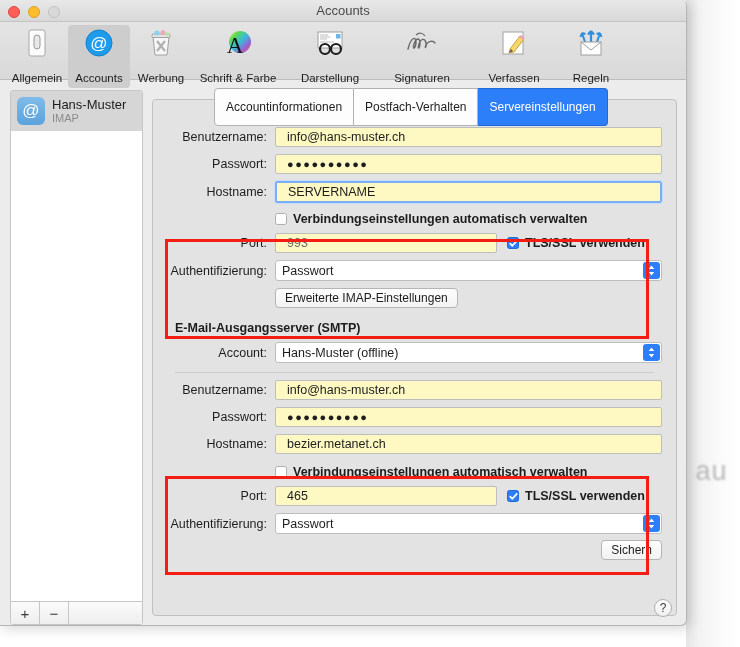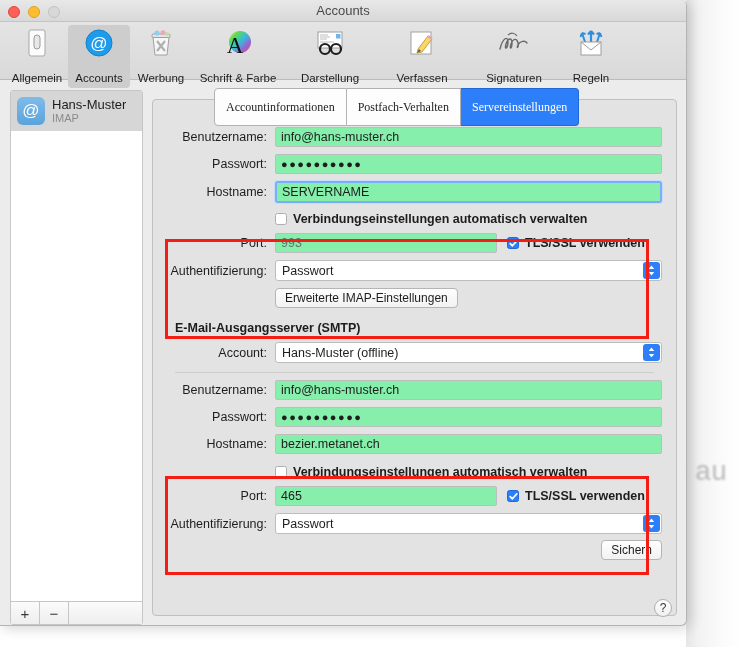--- a/index.html
+++ b/index.html
@@ -97,44 +97,44 @@
   }
 
   
   .pane { flex: 1; margin-left: 9px; position: relative; }
   .tabs {
     position: absolute; left: 62px; top: -2px; display: flex; z-index: 3;
   }
   .tab {
     height: 21px; padding: 18px 11px; font-size: 12px; color: #1d1d1d;
     background: #fdfdfd; border: 1px solid #b2b2b2;
-    display: flex; align-items: center; white-space: nowrap; font-family: Liberation Serif, serif;
+    display: flex; align-items: center; white-space: nowrap;
   }
   .tab:first-child { border-radius: 4px 0 0 4px; }
   .tab:last-child { border-radius: 0 4px 4px 0; }
   .tab + .tab { border-left: none; }
   .tab.active { background: #2d7ff9; color: #fff; border-color: #2069d8; }
 
   .box {
     position: absolute; left: 0; right: 0; top: 9px; bottom: 9px;
     background: #e3e3e3; border: 1px solid #c0c0c0; border-radius: 4px;
   }
   .content { position: absolute; inset: 0; padding: 20px 14px 0 14px; }
 
   .sect-title { font-size: 12.5px; font-weight: bold; color: #1d1d1d; margin-left: 8px; }
 
   .row { display: flex; align-items: center; margin-top: 7px; }
   .lbl {
     width: 108px; text-align: right; padding-right: 8px;
     font-size: 12.5px; color: #1d1d1d; flex: 0 0 auto;
   }
   .fld {
-    flex: 1; height: 20px; background: #86efac; border: 1px solid #bdbdbd;
+    flex: 1; height: 20px; background: #fef9c3; border: 1px solid #bdbdbd;
     border-radius: 2px; font-size: 12.5px; color: #1d1d1d;
-    padding: 0 5px; display: flex; align-items: center; min-width: 0;
+    padding: 0 11px; display: flex; align-items: center; min-width: 0;
   }
   .fld.focused {
     border: 2px solid #7aaef5; outline: 1px solid #c8ddfb; height: 22px;
   }
   .fld.pwd { letter-spacing: 1.5px; font-size: 11px; }
   .fld.narrow { flex: 0 0 222px; }
   .fld.gray-text { color: #6b6b6b; }
 
   .popup {
     flex: 1; height: 21px; background: #fff; border: 1px solid #bdbdbd;
@@ -273,38 +273,38 @@
             <circle cx="11" cy="20" r="5" fill="none" stroke="#1d1d1d" stroke-width="2.2"></circle>
             <circle cx="22" cy="20" r="5" fill="none" stroke="#1d1d1d" stroke-width="2.2"></circle>
             <line x1="16" y1="19" x2="17" y2="19" stroke="#1d1d1d" stroke-width="2.2"></line>
           </svg>
         </div>
         <div class="tb-lbl">Darstellung</div>
       </div>
 
       <div class="tb-item wide">
         <div class="tb-ico">
+          <svg width="34" height="28" viewBox="0 0 34 28">
+            <path d="M3 20 C6 8, 11 7, 11 13 C11 19, 7 22, 9 15 C11 9, 15 8, 15 14 C15 20, 12 21, 14 15 C16 9, 20 9, 21 14 C22 19, 19 20, 21 16 C23 12, 28 11, 30 14" fill="none" stroke="#6a6a6a" stroke-width="1.4" stroke-linecap="round"></path>
+            <path d="M11 6 C14 3, 18 4, 20 7" fill="none" stroke="#6a6a6a" stroke-width="1.2"></path>
+          </svg>
+        </div>
+        <div class="tb-lbl">Signaturen</div>
+      </div>
+
+      <div class="tb-item wide">
+        <div class="tb-ico">
           <svg width="28" height="28" viewBox="0 0 28 28">
             <rect x="3" y="3" width="20" height="22" fill="#ffffff" stroke="#a2a2a2"></rect>
             <path d="M10 20 L20 7 L24 10 L14 23 L9 24 Z" fill="#f5d76e" stroke="#c9a22e"></path>
             <path d="M20 7 L24 10" stroke="#e8a0b8" stroke-width="2.5"></path>
             <path d="M9 24 L11 20 L13 22 Z" fill="#5a5a5a"></path>
           </svg>
         </div>
         <div class="tb-lbl">Verfassen</div>
-      </div>
-
-      <div class="tb-item wide">
-        <div class="tb-ico">
-          <svg width="34" height="28" viewBox="0 0 34 28">
-            <path d="M3 20 C6 8, 11 7, 11 13 C11 19, 7 22, 9 15 C11 9, 15 8, 15 14 C15 20, 12 21, 14 15 C16 9, 20 9, 21 14 C22 19, 19 20, 21 16 C23 12, 28 11, 30 14" fill="none" stroke="#6a6a6a" stroke-width="1.4" stroke-linecap="round"></path>
-            <path d="M11 6 C14 3, 18 4, 20 7" fill="none" stroke="#6a6a6a" stroke-width="1.2"></path>
-          </svg>
-        </div>
-        <div class="tb-lbl">Signaturen</div>
       </div>
 
       <div class="tb-item">
         <div class="tb-ico">
           <svg width="28" height="28" viewBox="0 0 28 28">
             <path d="M14 13 L14 2 M14 2 L11 5.5 M14 2 L17 5.5" stroke="#2f8fdc" stroke-width="2.2" fill="none"></path>
             <path d="M8 13 L5 4 M5 4 L3.5 8 M5 4 L8.5 5" stroke="#2f8fdc" stroke-width="2" fill="none"></path>
             <path d="M20 13 L23 4 M23 4 L19.5 5 M23 4 L24.5 8" stroke="#2f8fdc" stroke-width="2" fill="none"></path>
             <rect x="4" y="13" width="20" height="13" fill="#ffffff" stroke="#9e9e9e"></rect>
             <path d="M4 13 L14 21 L24 13" fill="none" stroke="#9e9e9e"></path>

